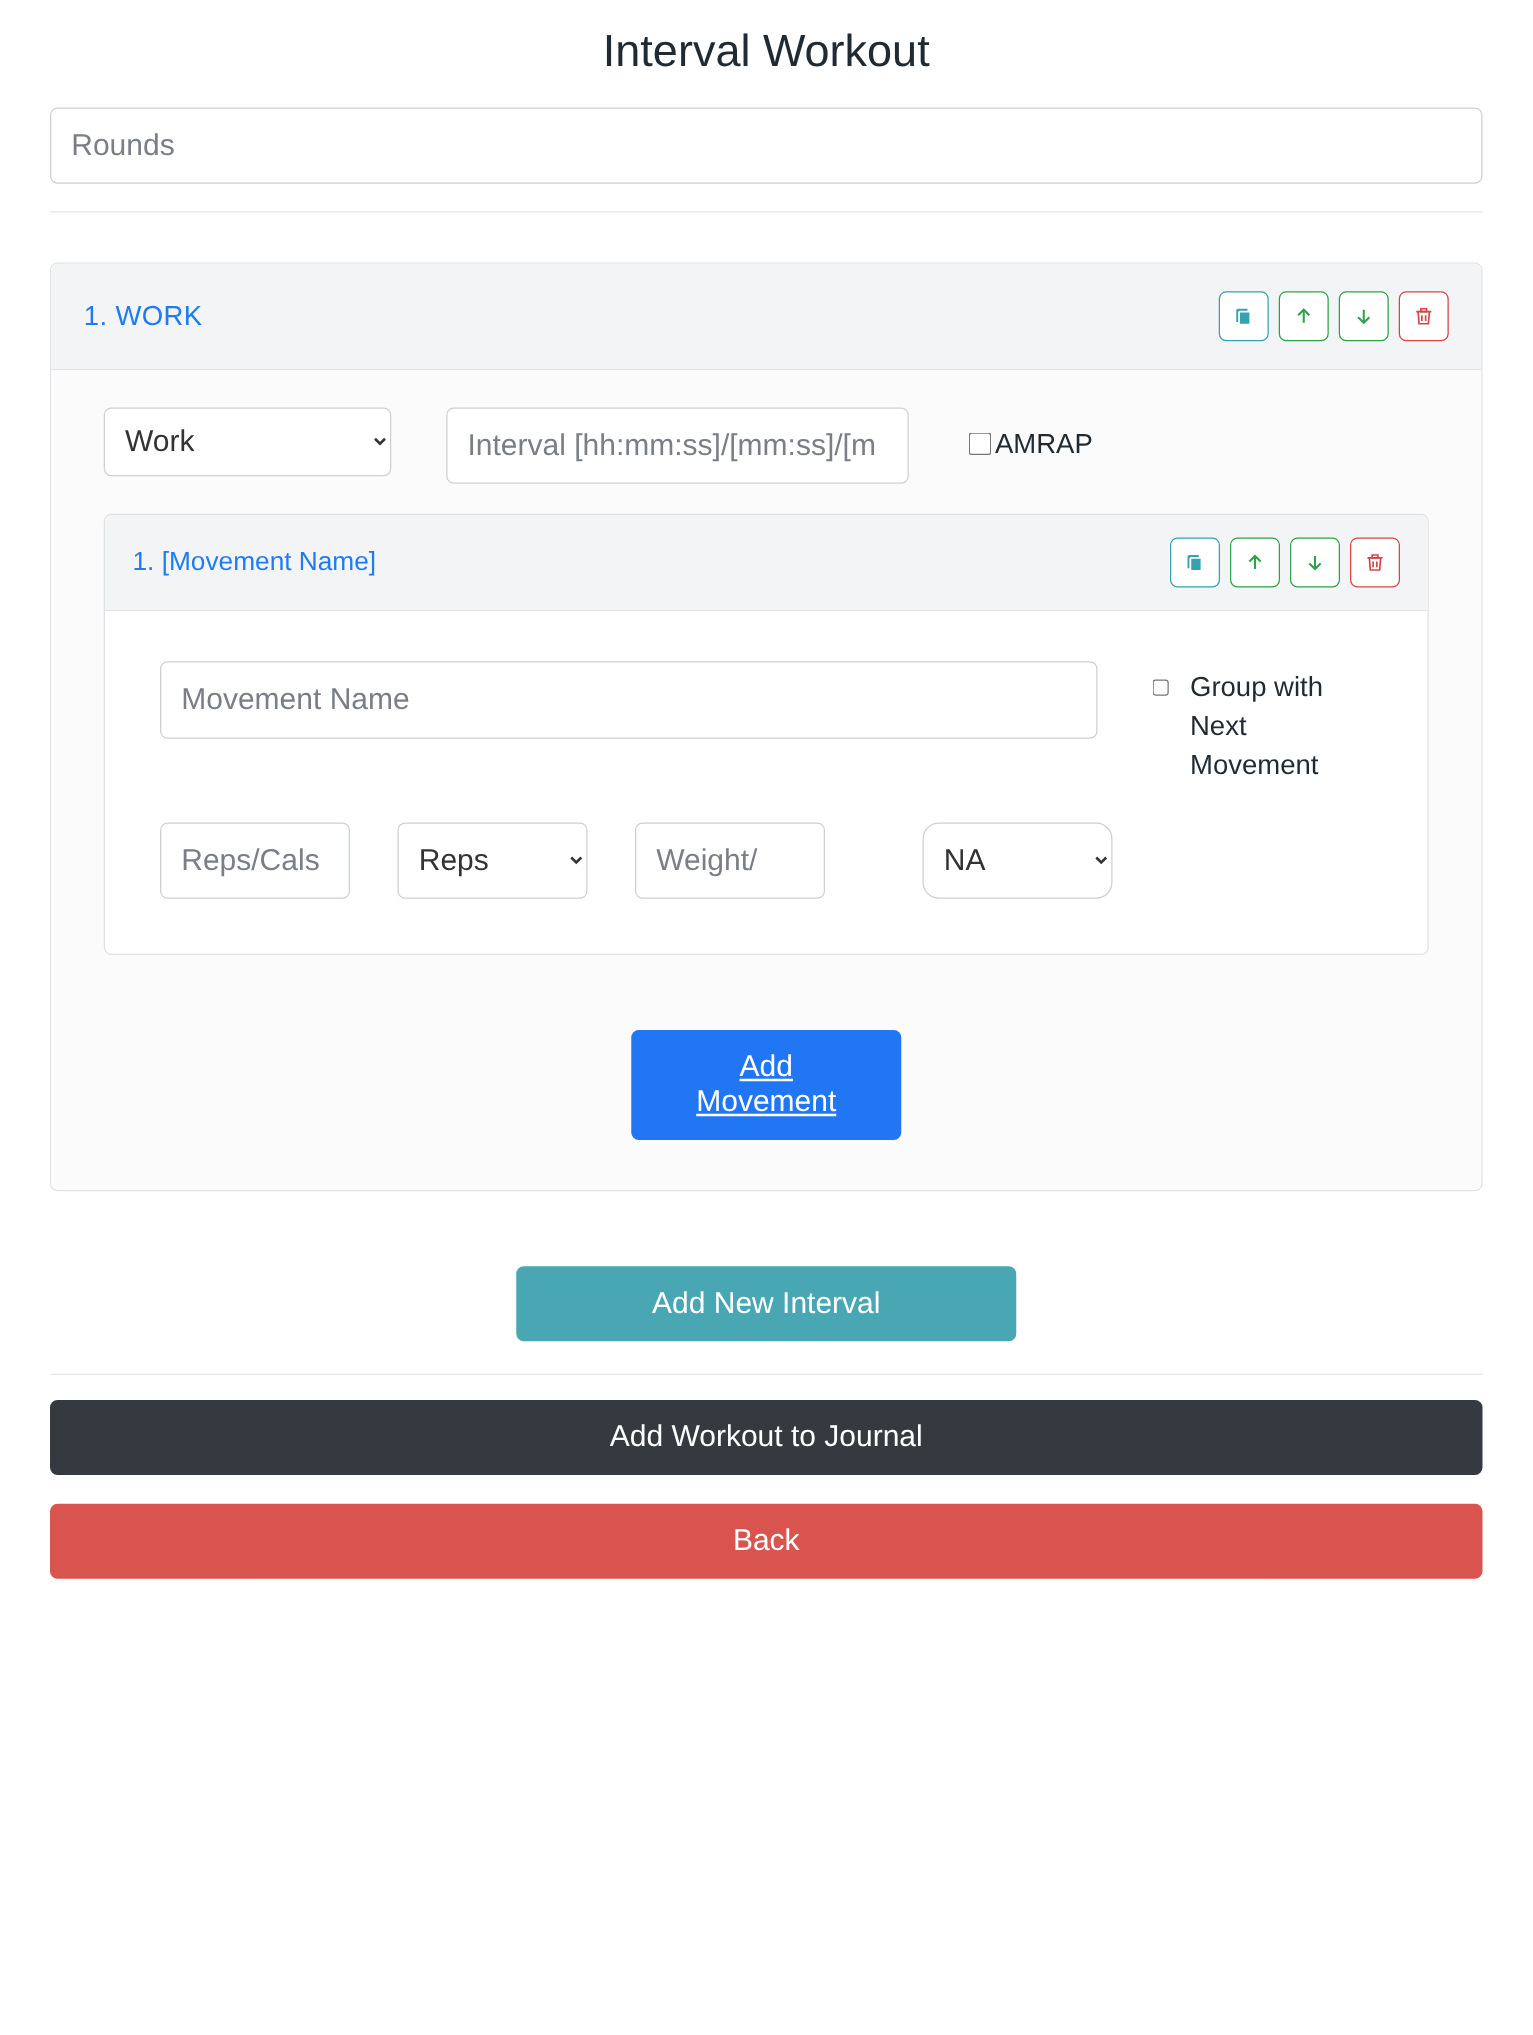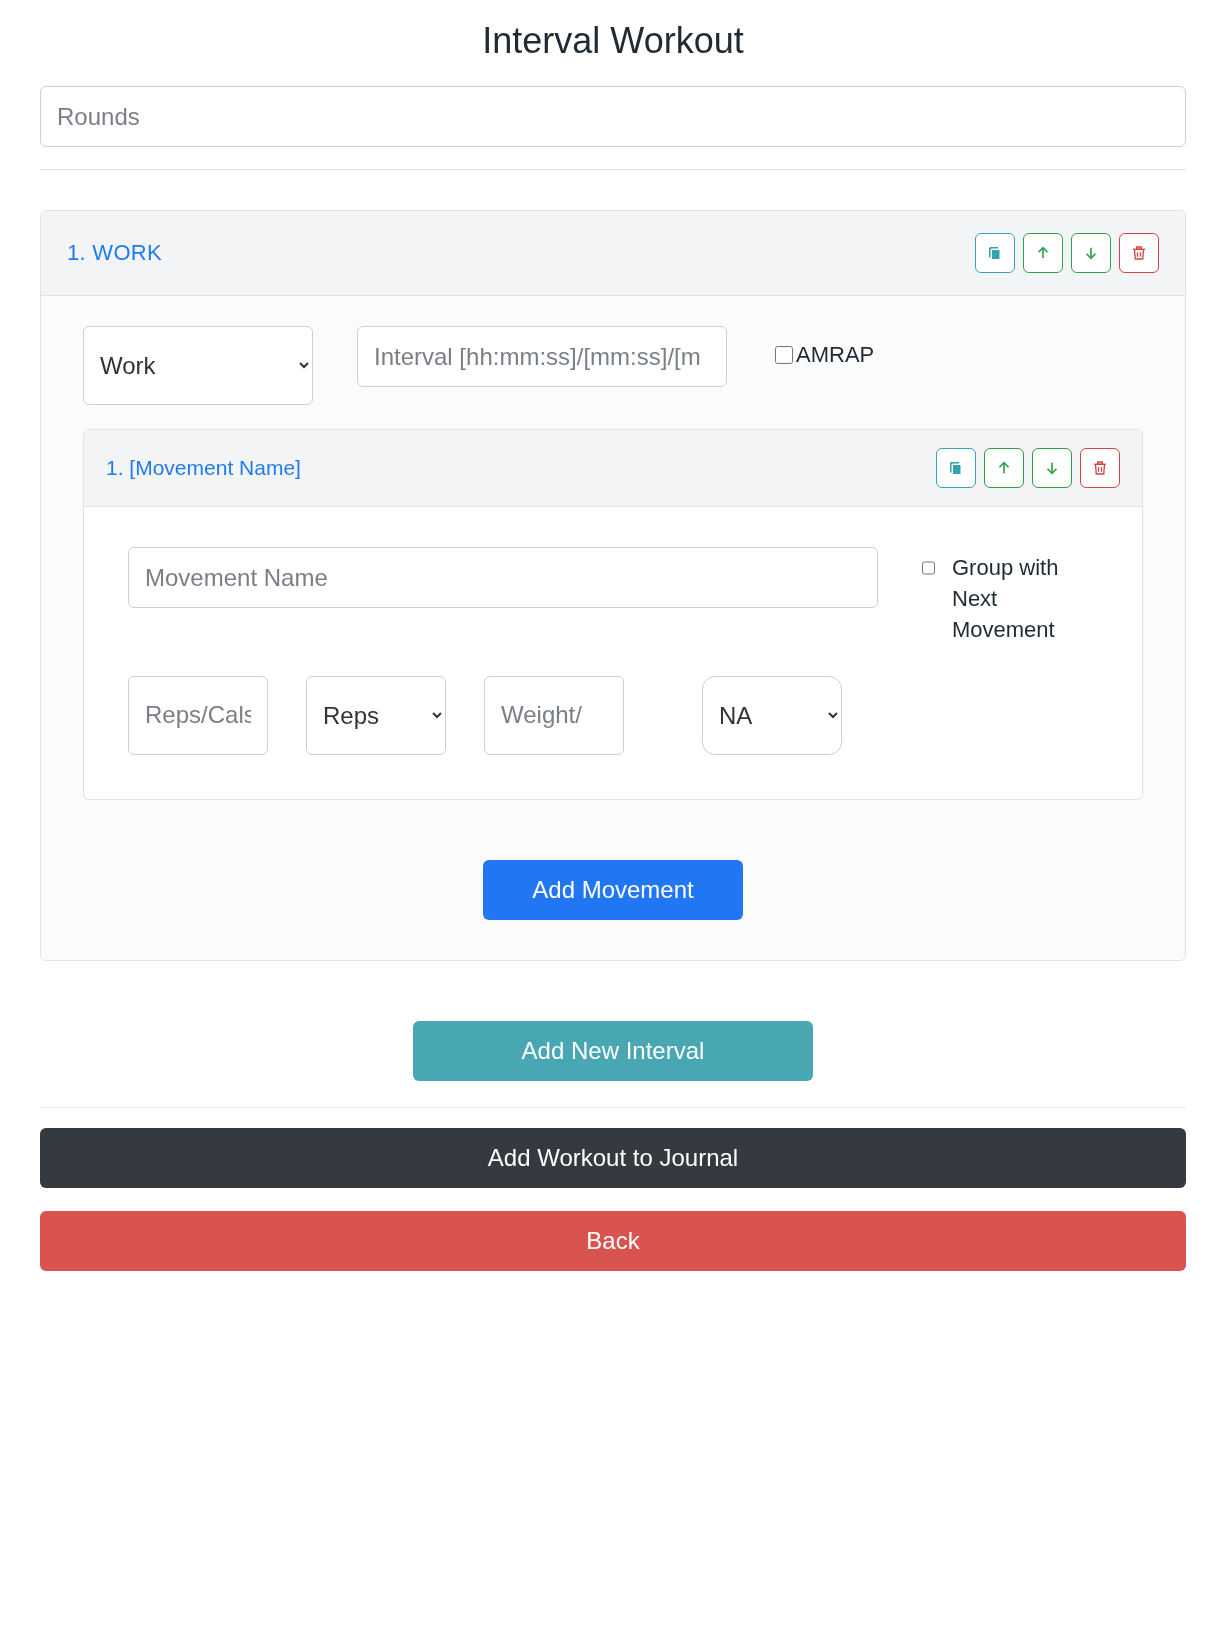--- a/index.html
+++ b/index.html
@@ -26,21 +26,21 @@
     border-radius:6px;
     background:#fff;
     color:#333;
     font-family:inherit;
     line-height:1.3;
   }
   .input::placeholder{ color:#7a7f87; }
   .select{
     appearance:auto;
     -webkit-appearance: menulist;
-    padding:24px 12px;
+    padding:12px 12px;
   }
   hr.thin{
     border:none;
     border-top:1px solid #e3e5e8;
     margin:22px 0 10px 0;
   }
   .card{
     border:1px solid #dfe2e6;
     border-radius:6px;
     margin-top:40px;
@@ -102,21 +102,21 @@
     border-bottom:1px solid #dfe2e6;
     border-radius:6px 6px 0 0;
   }
   .nested-header .title{ color:#1f7cf0; font-size:21px;}
   .nested-body{ padding:40px 44px 44px 44px;}
   .grid2{ display:flex; gap:40px; align-items:flex-start;}
   .grid2 .left{ flex:1;}
   .grid2 .right{ width:180px; padding-top:6px;}
   .grid4{ display:flex; gap:38px; margin-top:30px; flex-wrap:nowrap;}
   .grid4 > *{ flex:0 0 auto;}
-  .sm{ width:140px;}
+  .sm{ width:152px;}
   .ml-gap{ margin-left:40px;border-radius:13px;}
   .checkbox-col{ display:flex; flex-direction:row; gap:14px;}
   .checkbox-col .lbl{ font-size:22px; line-height:1.4; color:#1f2a33;}
   .btn{
     display:block;
     width:auto;
     border:none;
     border-radius:6px;
     padding:16px 28px;
     font-size:24px;
@@ -263,21 +263,21 @@
             </select>
             <input class="input sm" type="text" placeholder="Weight/" style="">
             <select class="select sm ml-gap">
               <option>NA</option>
             </select>
           </div>
         </div>
       </div>
 
       <div style="height:60px;"></div>
-      <button class="btn btn-blue btn-center" style="width:260px;">Add Movement</button>
+      <button class="btn btn-blue btn-center" style="width:216px;text-decoration:underline;">Add Movement</button>
 
     </div>
   </div>
 
   <div class="spacer-v"></div>
   <button class="btn btn-teal btn-center" style="width:400px;">Add New Interval</button>
 
   <hr class="thin" style="margin-top:26px;">
 
   <div class="stack">

